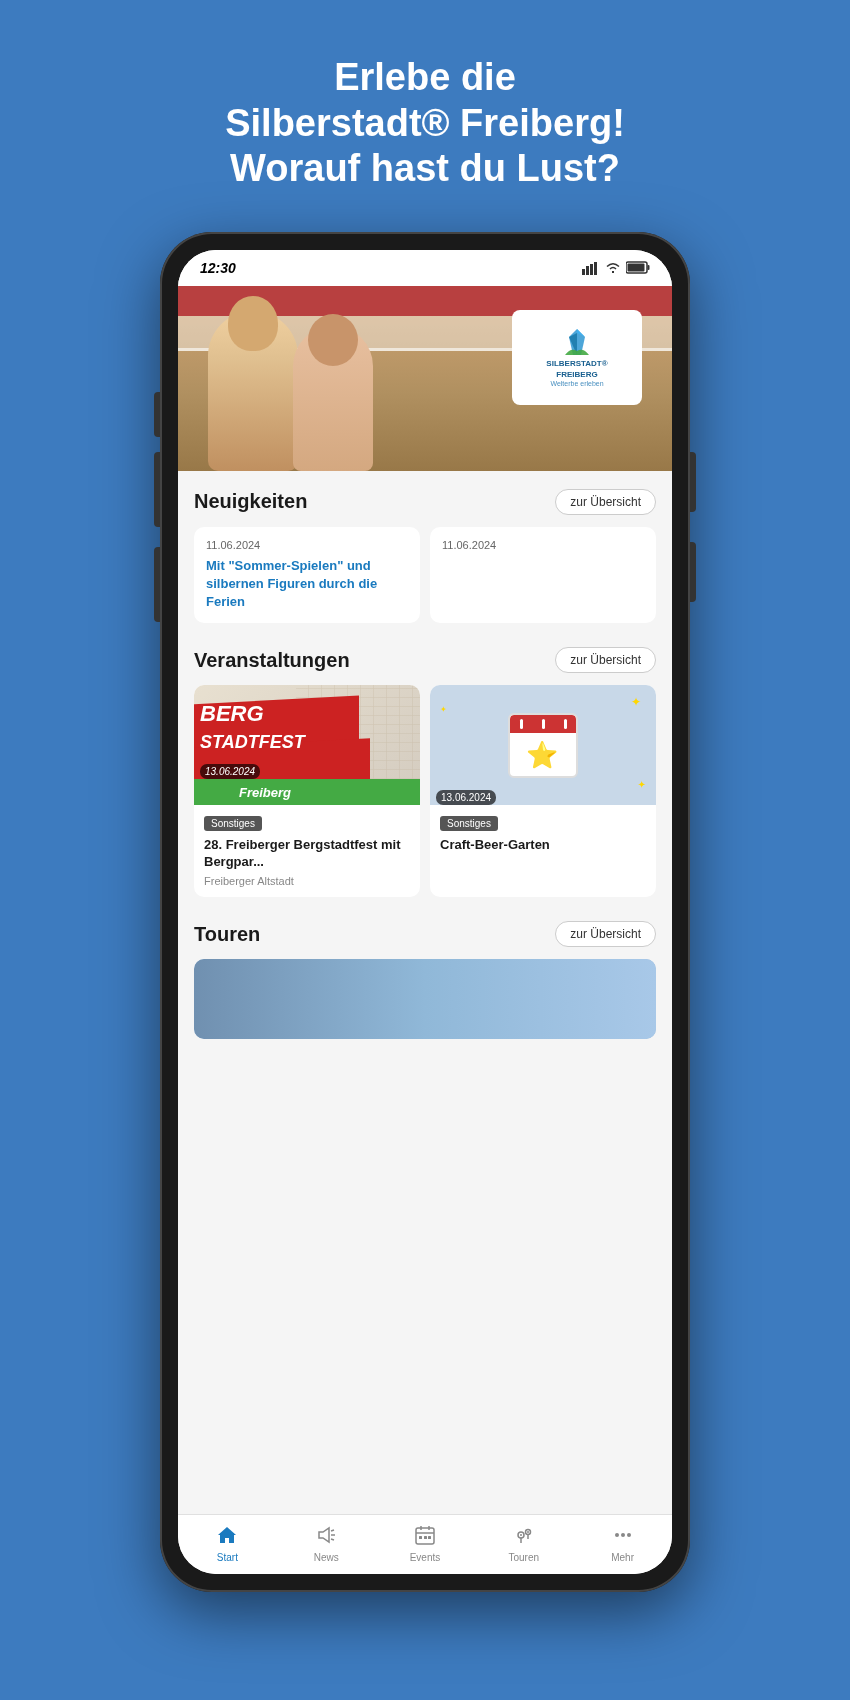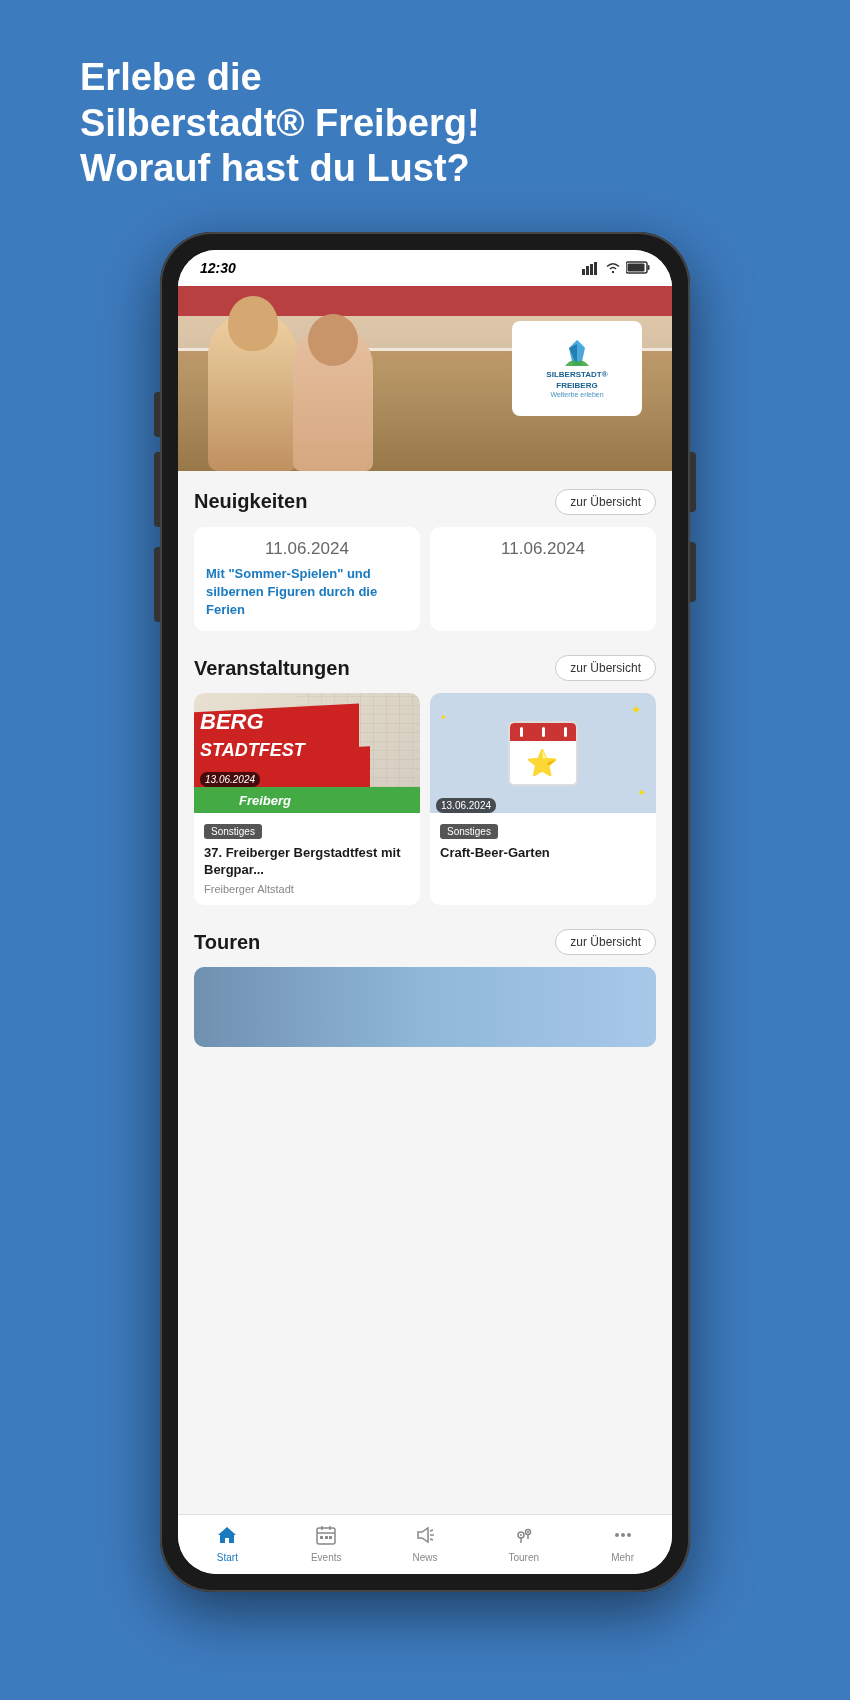--- a/index.html
+++ b/index.html
@@ -7,21 +7,21 @@
       width: 850px;
       height: 1700px;
       background: #3d7bbf;
       font-family: -apple-system, BlinkMacSystemFont, 'Segoe UI', sans-serif;
       overflow: hidden;
       position: relative;
     }
 
     
     .page-headline {
-      text-align: left;
+      text-align: center;
       color: white;
       font-weight: 800;
       font-size: 38px;
       line-height: 1.2;
       padding: 55px 80px 40px;
     }
 
     
     .phone-shell {
       width: 530px;
@@ -91,21 +91,21 @@
     }
     .hero-bg-strip {
       position: absolute;
       top: 0; left: 0; right: 0;
       height: 30px;
       background: #b84040;
     }
     
     .hero-logo-box {
       position: absolute;
-      top: 35px;
+      top: 24px;
       right: 30px;
       width: 130px;
       height: 95px;
       background: white;
       border-radius: 8px;
       display: flex;
       flex-direction: column;
       align-items: center;
       justify-content: center;
       padding: 8px;
@@ -164,24 +164,23 @@
       overflow: hidden;
     }
     .news-card {
       background: white;
       border-radius: 10px;
       padding: 12px;
       flex: 1;
       min-width: 0;
     }
     .card-date {
-      font-size: 17px;
+      font-size: 11px;
       color: #666;
       margin-bottom: 6px;
-      text-align: center;
     }
     .card-title-link {
       font-size: 13px;
       color: #1a7abf;
       font-weight: 600;
       line-height: 1.4;
     }
 
     
     .event-card {
@@ -462,21 +461,21 @@
               <div class="bergfest-ribbon-red2"></div>
               <span class="bergfest-text-berg">BERG</span>
               <span class="bergfest-text-stadtfest">STADTFEST</span>
               <div class="bergfest-green-banner">
                 <span class="bergfest-freiberg">Freiberg</span>
               </div>
               <div class="event-date-badge">13.06.2024</div>
             </div>
             <div class="event-body">
               <span class="event-tag">Sonstiges</span>
-              <div class="event-title">37. Freiberger Bergstadtfest mit Bergpar...</div>
+              <div class="event-title">28. Freiberger Bergstadtfest mit Bergpar...</div>
               <div class="event-location">Freiberger Altstadt</div>
             </div>
           </div>
 
           <div class="event-card">
             <div class="event-img event-img-calendar">
 
               <div style="position:relative; width:80px; height:80px;">
                 <div style="width:70px; height:65px; background:white; border-radius:6px; border: 2px solid #ddd; position:absolute; top:8px; left:5px; overflow:hidden;">
                   <div style="height:18px; background:#cc3333; border-radius:4px 4px 0 0; display:flex; align-items:center; justify-content:space-around;">
@@ -517,53 +516,53 @@
 
     <div class="bottom-nav">
 
       <div class="nav-item active">
         <span class="nav-icon" style="color:#1a7abf;">
           <svg width="22" height="20" viewBox="0 0 22 20">
             <path d="M11 2 L2 10 L4 10 L4 18 L9 18 L9 13 L13 13 L13 18 L18 18 L18 10 L20 10 Z" fill="#1a7abf"></path>
           </svg>
         </span>
         <span class="nav-label" style="color:#1a7abf;">Start</span>
+      </div>
+
+      <div class="nav-item">
+        <span class="nav-icon">
+          <svg width="22" height="20" viewBox="0 0 22 20">
+
+            <path d="M4 7 L4 13 L8 13 L14 17 L14 3 L8 7 Z" fill="none" stroke="#888" stroke-width="1.5"></path>
+            <line x1="16" y1="6" x2="19" y2="5" stroke="#888" stroke-width="1.5"></line>
+            <line x1="16" y1="10" x2="20" y2="10" stroke="#888" stroke-width="1.5"></line>
+            <line x1="16" y1="14" x2="19" y2="15" stroke="#888" stroke-width="1.5"></line>
+          </svg>
+        </span>
+        <span class="nav-label">News</span>
       </div>
 
       <div class="nav-item">
         <span class="nav-icon">
           <svg width="22" height="20" viewBox="0 0 22 20">
             <rect x="2" y="3" width="18" height="16" rx="2" fill="none" stroke="#888" stroke-width="1.5"></rect>
             <line x1="2" y1="8" x2="20" y2="8" stroke="#888" stroke-width="1.5"></line>
             <line x1="7" y1="1" x2="7" y2="5" stroke="#888" stroke-width="1.5"></line>
             <line x1="15" y1="1" x2="15" y2="5" stroke="#888" stroke-width="1.5"></line>
             <rect x="5" y="11" width="3" height="3" rx="0.5" fill="#888"></rect>
             <rect x="10" y="11" width="3" height="3" rx="0.5" fill="#888"></rect>
             <rect x="14" y="11" width="3" height="3" rx="0.5" fill="#888"></rect>
           </svg>
         </span>
         <span class="nav-label">Events</span>
       </div>
 
       <div class="nav-item">
         <span class="nav-icon">
           <svg width="22" height="20" viewBox="0 0 22 20">
-
-            <path d="M4 7 L4 13 L8 13 L14 17 L14 3 L8 7 Z" fill="none" stroke="#888" stroke-width="1.5"></path>
-            <line x1="16" y1="6" x2="19" y2="5" stroke="#888" stroke-width="1.5"></line>
-            <line x1="16" y1="10" x2="20" y2="10" stroke="#888" stroke-width="1.5"></line>
-            <line x1="16" y1="14" x2="19" y2="15" stroke="#888" stroke-width="1.5"></line>
-          </svg>
-        </span>
-        <span class="nav-label">News</span>
-      </div>
-
-      <div class="nav-item">
-        <span class="nav-icon">
-          <svg width="22" height="20" viewBox="0 0 22 20">
             <circle cx="8" cy="10" r="3" fill="none" stroke="#888" stroke-width="1.5"></circle>
             <circle cx="8" cy="10" r="1" fill="#888"></circle>
             <circle cx="15" cy="7" r="2.5" fill="none" stroke="#888" stroke-width="1.5"></circle>
             <circle cx="15" cy="7" r="1" fill="#888"></circle>
             <path d="M8 13 L8 18" stroke="#888" stroke-width="1.5"></path>
             <path d="M15 9.5 L15 14" stroke="#888" stroke-width="1.5"></path>
           </svg>
         </span>
         <span class="nav-label">Touren</span>
       </div>

